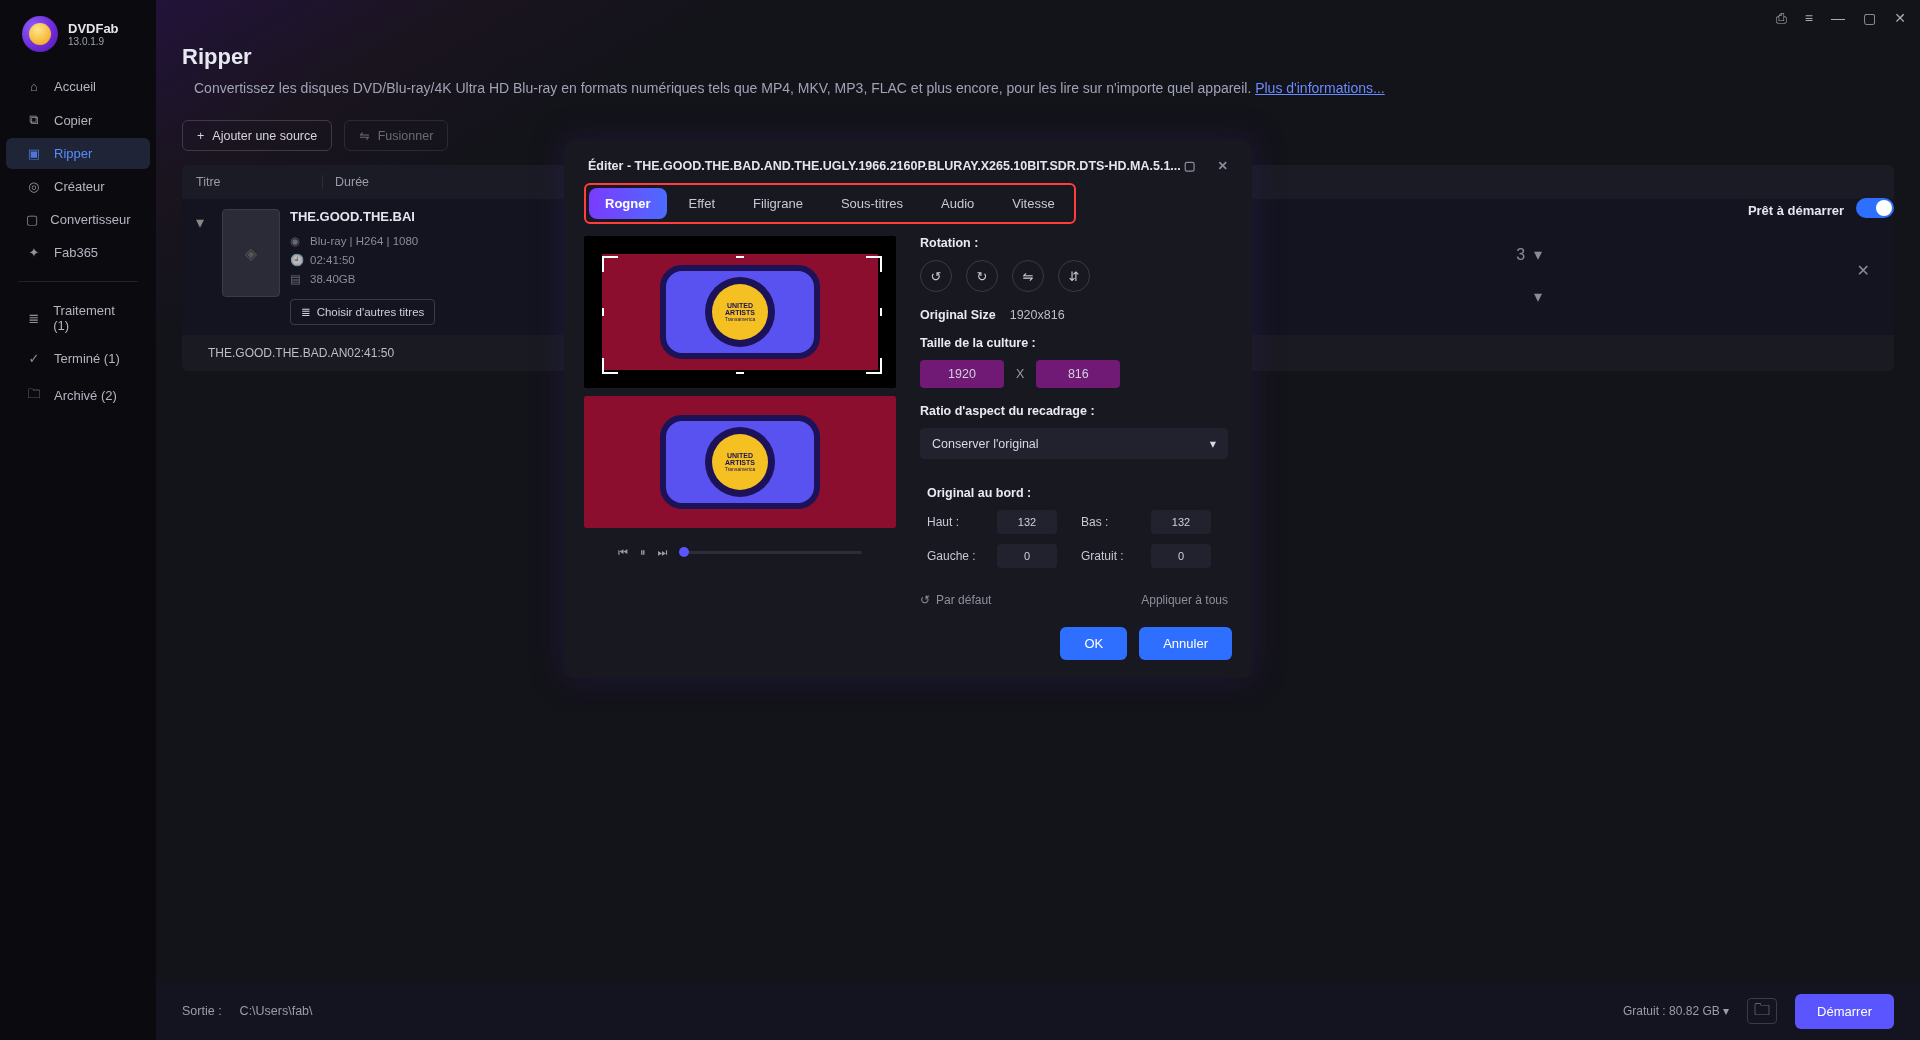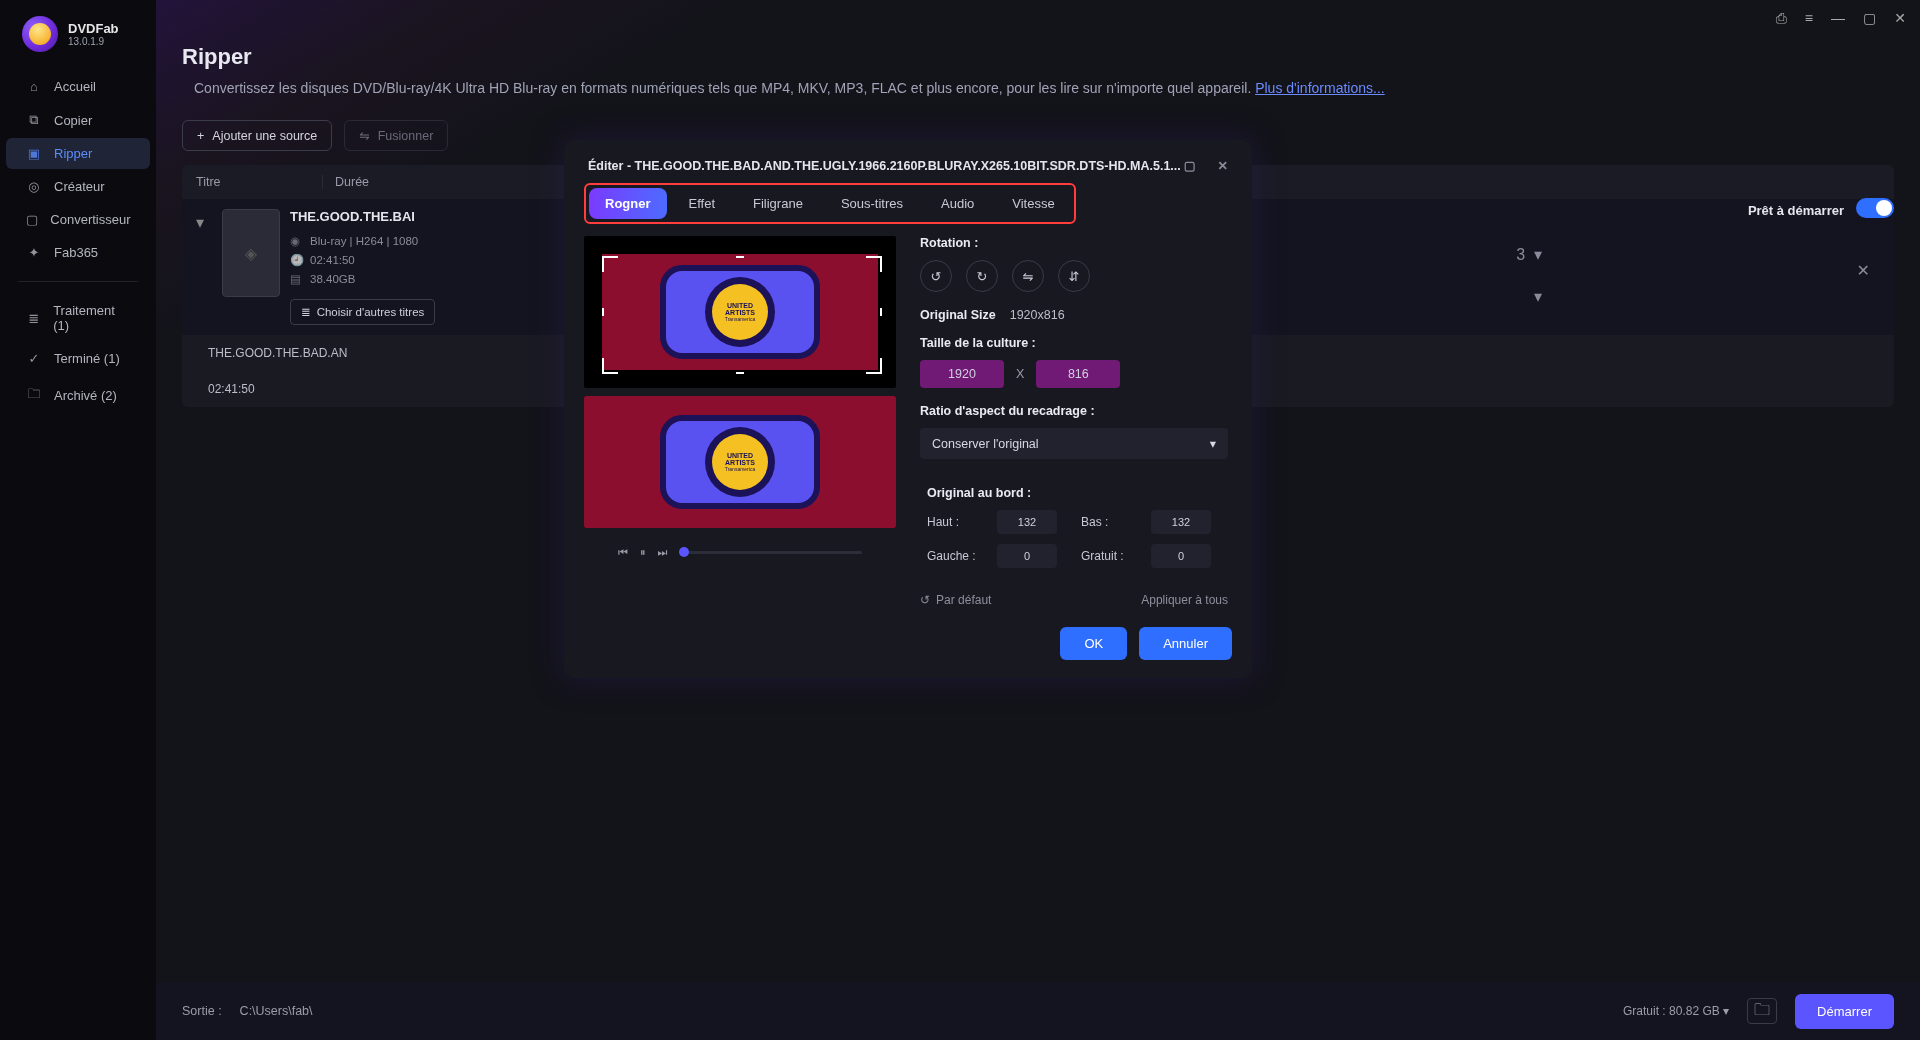--- a/index.html
+++ b/index.html
@@ -38,21 +38,21 @@
 .meta-ic { width: 12px; display: inline-block; opacity:.7; }
 .chip { border: 1px solid #3b3b4a; padding: 5px 10px; border-radius: 4px; font-size: 11.5px; color: #cfcfdc; background: transparent; margin-top: 8px; cursor: pointer; display:inline-flex; align-items:center; gap:6px; }
 .status-bar { position: absolute; top: 198px; right: 26px; display: flex; align-items: flex-end; gap: 12px; }
 .status-text { font-size: 13px; color: #e5e5ee; font-weight: 600; }
 .toggle { width: 38px; height: 20px; background: #2f6fff; border-radius: 999px; position: relative; }
 .toggle::after { content: ""; position: absolute; right: 2px; top: 2px; width: 16px; height: 16px; background: #fff; border-radius: 50%; }
 .dd-chevron { position: absolute; right: 378px; color: #8a8a9a; }
 .dd1 { top: 245px; }
 .dd2 { top: 287px; }
 .close-mini { position: absolute; right: 50px; top: 261px; color: #8a8a9a; cursor: pointer; }
-.subrow { margin: 0 26px; background: #1a1a22; padding: 11px 26px; font-size: 12px; color: #bdbdca; display: flex; gap: 22px; border-radius: 0 0 6px 6px; flex-direction: column; }
+.subrow { margin: 0 26px; background: #1a1a22; padding: 11px 26px; font-size: 12px; color: #bdbdca; display: flex; border-radius: 0 0 6px 6px; }
 .footer { position: absolute; bottom: 0; left: 0; right: 0; height: 58px; background: #141420; display: flex; align-items: center; padding: 0 26px; gap: 18px; }
 .footer-label { font-size: 12.5px; color: #9c9caa; }
 .footer-path { font-size: 12.5px; color: #9c9caa; }
 .footer-spacer { flex: 1; }
 .footer-free { font-size: 12px; color: #9c9caa; }
 .folder-ic { width: 30px; height: 26px; border: 1px solid #3a3a48; border-radius: 4px; display:flex; align-items:center; justify-content:center; color:#aaa; cursor:pointer; }
 .btn-primary { background: #5a55ff; color: #fff; border: none; padding: 10px 22px; border-radius: 6px; font-size: 13px; cursor: pointer; }
 
 
 .modal { position: absolute; left: 408px; top: 140px; width: 688px; background: #181821; border-radius: 10px; box-shadow: 0 0 30px rgba(40,30,80,.5); padding: 16px 20px 18px; }

